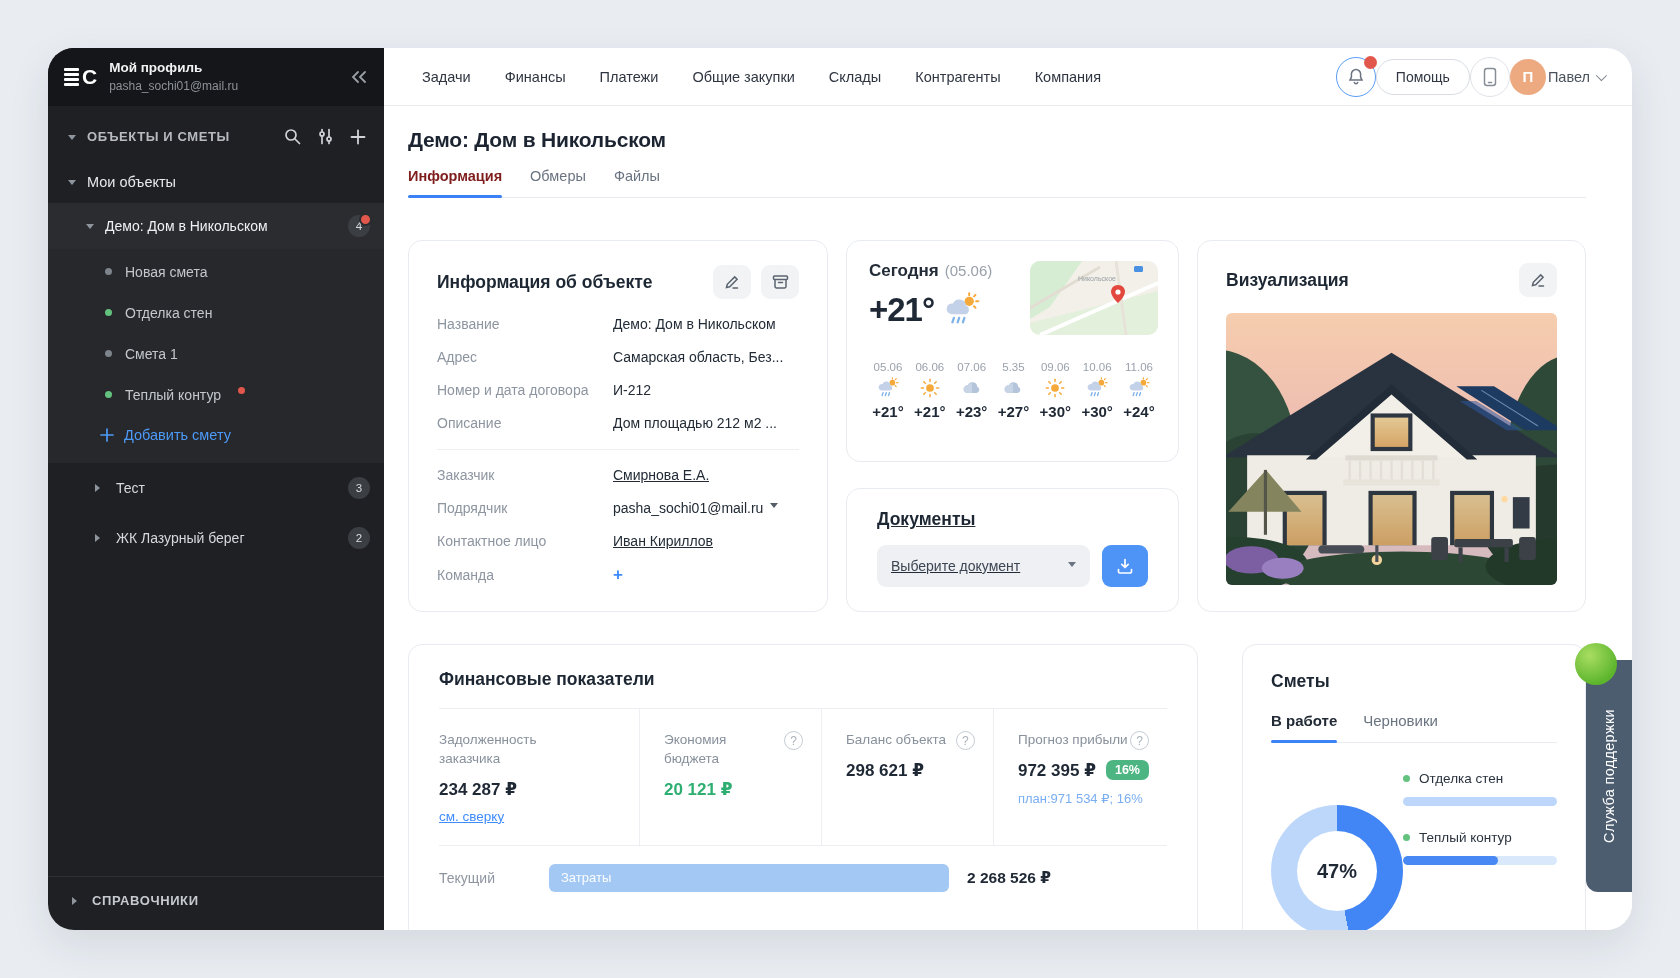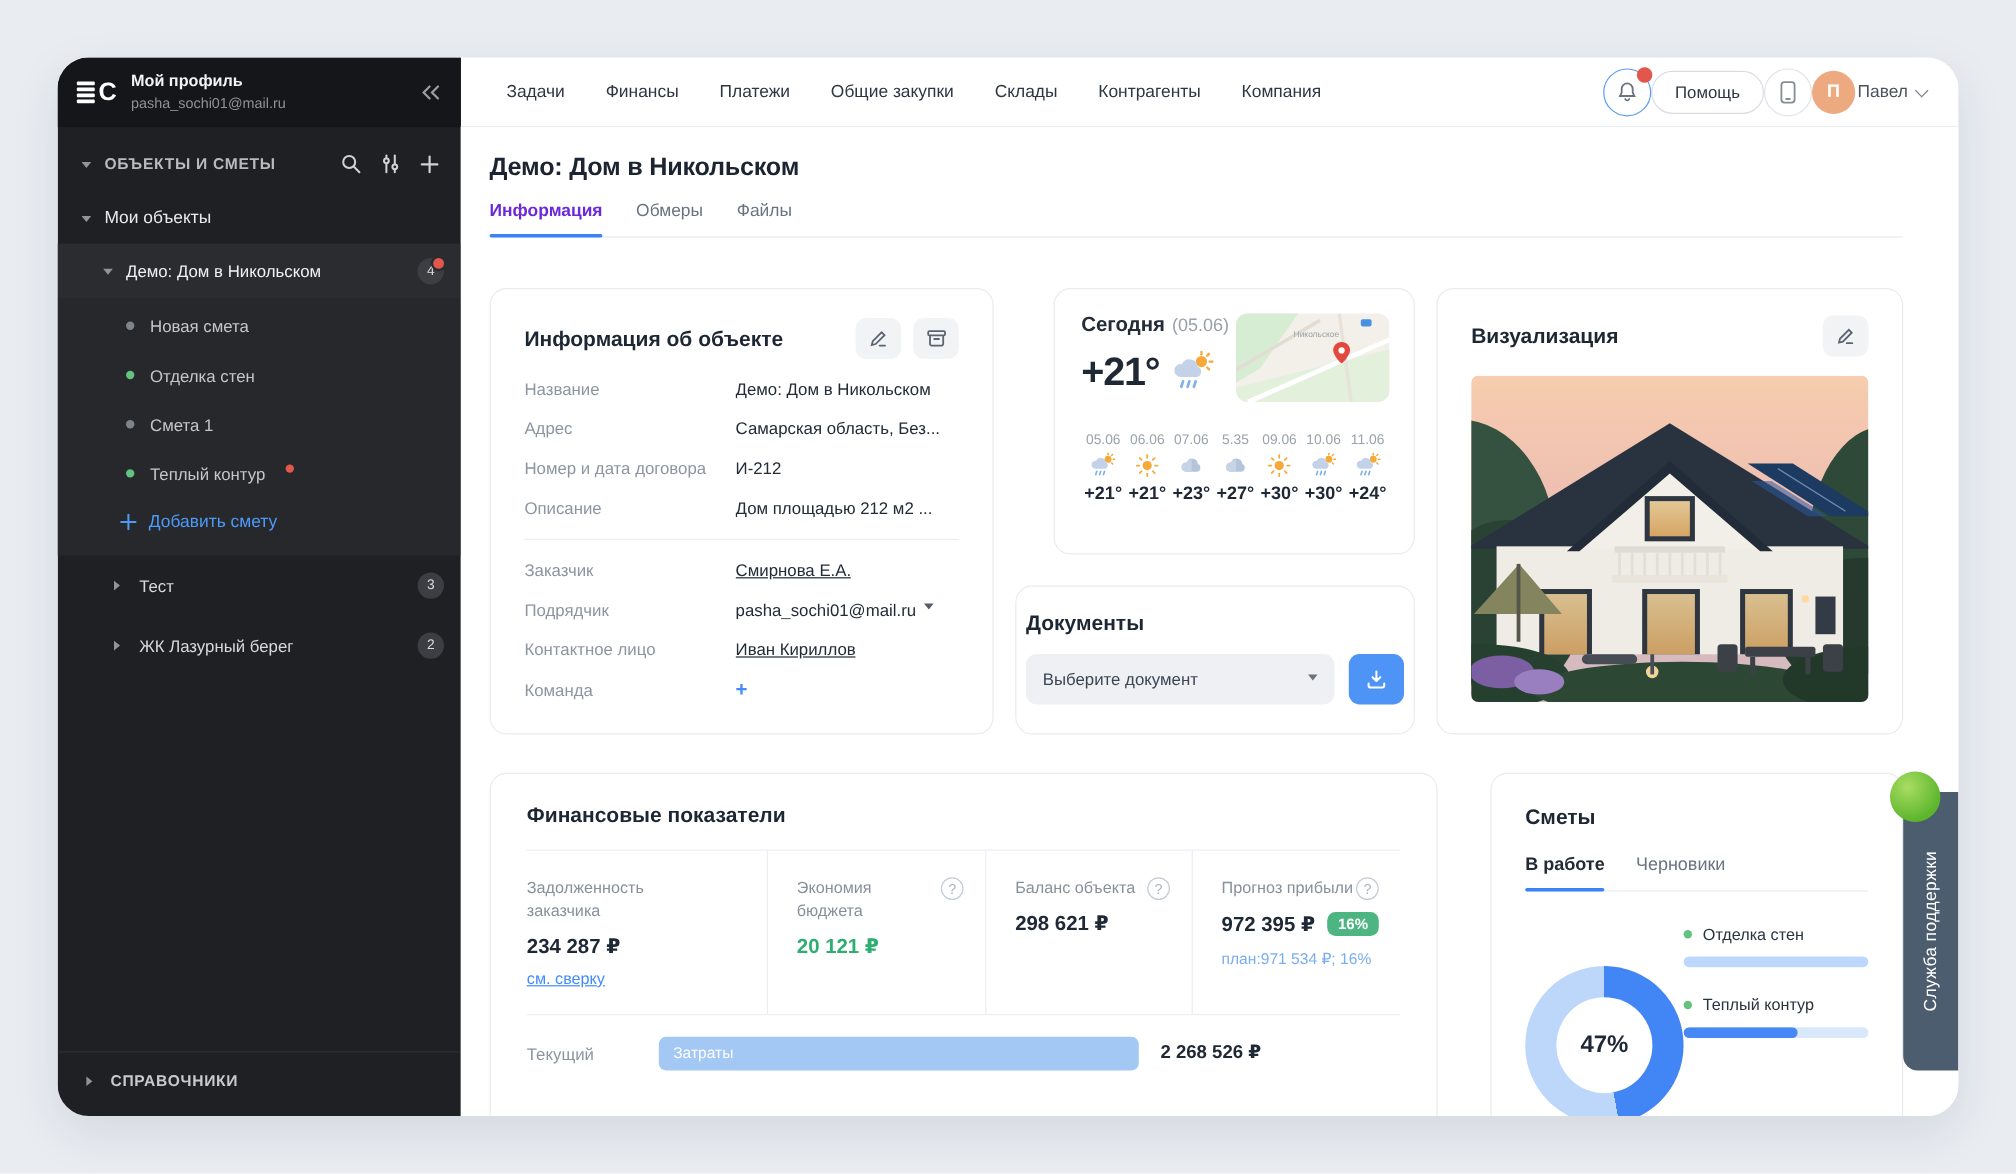--- a/index.html
+++ b/index.html
@@ -54,55 +54,55 @@
   .bell-wrap::after { content:""; position:absolute; top:-2px; right:-2px; width:13px; height:13px; background:#e2574c; border-radius:50%; }
   .help-btn { border:1px solid #d9dde2; border-radius:20px; padding:9px 19px; font-size:14px; color:#2f3641; background:#fff; cursor:pointer; }
   .phone-btn { width:40px; height:40px; border:1px solid #dfe3e8; border-radius:50%; display:flex; align-items:center; justify-content:center; cursor:pointer; background:#fff; }
   .avatar { width:36px; height:36px; border-radius:50%; background:#eda97f; color:#fff; font-size:15px; font-weight:700; display:flex; align-items:center; justify-content:center; cursor:pointer; }
   .user-name { color:#4a525c; font-size:14.5px; margin-left:2px; }
   .chev-down { width:8px; height:8px; border-right:1.8px solid #7c828a; border-bottom:1.8px solid #7c828a; transform:rotate(45deg) translateY(-2px); margin-left:6px; cursor:pointer; }
   .content { flex:1; padding:22px 46px 0 24px; overflow:hidden; position:relative; background:#fff; }
   .page-title { font-size:21px; font-weight:800; color:#1b2430; letter-spacing:-.2px; }
   .tabs { display:flex; gap:28px; margin-top:16px; border-bottom:1px solid #e7eaee; }
   .tab { font-size:14.5px; color:#6a7380; padding-bottom:13px; cursor:pointer; position:relative; }
-  .tab.active { color:#6d28d9; font-weight:700; }
+  .tab.active { color:#7f1d1d; font-weight:700; }
   .tab.active::after { content:""; position:absolute; left:0; right:0; bottom:-1px; height:3px; background:#3b82f6; border-radius:2px; }
   .row1 { display:flex; gap:18px; margin-top:42px; }
   .row2 { display:flex; gap:44px; margin-top:32px; }
   .card { background:#fff; border:1px solid #e8ebef; border-radius:14px; }
   .card-title { font-size:17.5px; font-weight:700; color:#1d2733; }
   .icon-btn { width:38px; height:34px; border-radius:9px; background:#f1f3f5; border:none; display:flex; align-items:center; justify-content:center; cursor:pointer; }
   
   .info-card { width:420px; height:372px; padding:24px 28px; }
   .info-head { display:flex; align-items:center; }
   .info-head .btns { margin-left:auto; display:flex; gap:10px; }
   .frow { display:flex; margin-top:17px; font-size:14px; align-items:baseline; }
   .flabel { width:176px; color:#8d95a0; flex-shrink:0; }
   .fvalue { color:#222b36; white-space:nowrap; overflow:hidden; text-overflow:ellipsis; }
   .fvalue.link { text-decoration:underline; cursor:pointer; }
   .divider { border-top:1px solid #eceef2; margin:18px 0 2px; }
   .mini-tri { display:inline-block; width:0; height:0; border:4px solid transparent; border-top:5px solid #555d68; margin-left:7px; vertical-align:1px; cursor:pointer; }
   .plus-blue { color:#3f8cfd; font-size:17px; font-weight:700; cursor:pointer; line-height:1; }
   
   .mid-col { width:333px; display:flex; flex-direction:column; }
-  .weather-card { height:222px; padding:20px 20px 16px 22px;margin-left:32px; }
+  .weather-card { height:222px; padding:20px 20px 16px 22px; }
   .weather-top { display:flex; }
   .today-label { font-size:17px; font-weight:600; color:#232c37; }
   .today-date { font-size:15px; color:#98a0aa; margin-left:6px; font-weight:400; }
   .today-temp-row { display:flex; align-items:center; gap:10px; margin-top:10px; }
   .today-temp { font-size:33px; font-weight:800; color:#1f2835; letter-spacing:-1px; }
   .wicon { width:22px; height:22px; display:inline-flex; }
   .wicon svg { width:100%; height:100%; }
   .wicon-big { width:36px; height:36px; }
   .map-thumb { margin-left:auto; width:128px; height:74px; border-radius:10px; overflow:hidden; flex-shrink:0; cursor:pointer; }
   .forecast { display:flex; justify-content:space-between; margin-top:26px; }
   .fcol { display:flex; flex-direction:column; align-items:center; gap:4px; width:38px; }
   .fdate { font-size:11.5px; color:#9aa2ac; }
   .ftemp { font-size:15px; font-weight:800; color:#1f2835; white-space:nowrap; }
-  .docs-card { flex:1; margin-top:26px; padding:20px 8px; }
+  .docs-card { flex:1; margin-top:26px; padding:20px 30px;text-decoration:underline; }
   .docs-row { display:flex; margin-top:15px; }
   .doc-select { flex:1; height:42px; background:#eef0f3; border-radius:9px; display:flex; align-items:center; padding:0 14px; font-size:14px; color:#3c4552; cursor:pointer; }
   .doc-select .mini-tri { margin-left:auto; border-top-color:#6b7380; }
   .download-btn { width:46px; height:42px; margin-left:12px; background:#4d94f6; border:none; border-radius:9px; display:flex; align-items:center; justify-content:center; cursor:pointer; }
   
   .viz-card { flex:1; height:372px; padding:22px 28px; min-width:0; }
   .viz-head { display:flex; align-items:center; }
   .viz-img { margin-top:16px; height:272px; border-radius:6px; overflow:hidden; }
   .viz-img svg { width:100%; height:100%; display:block; }
   

